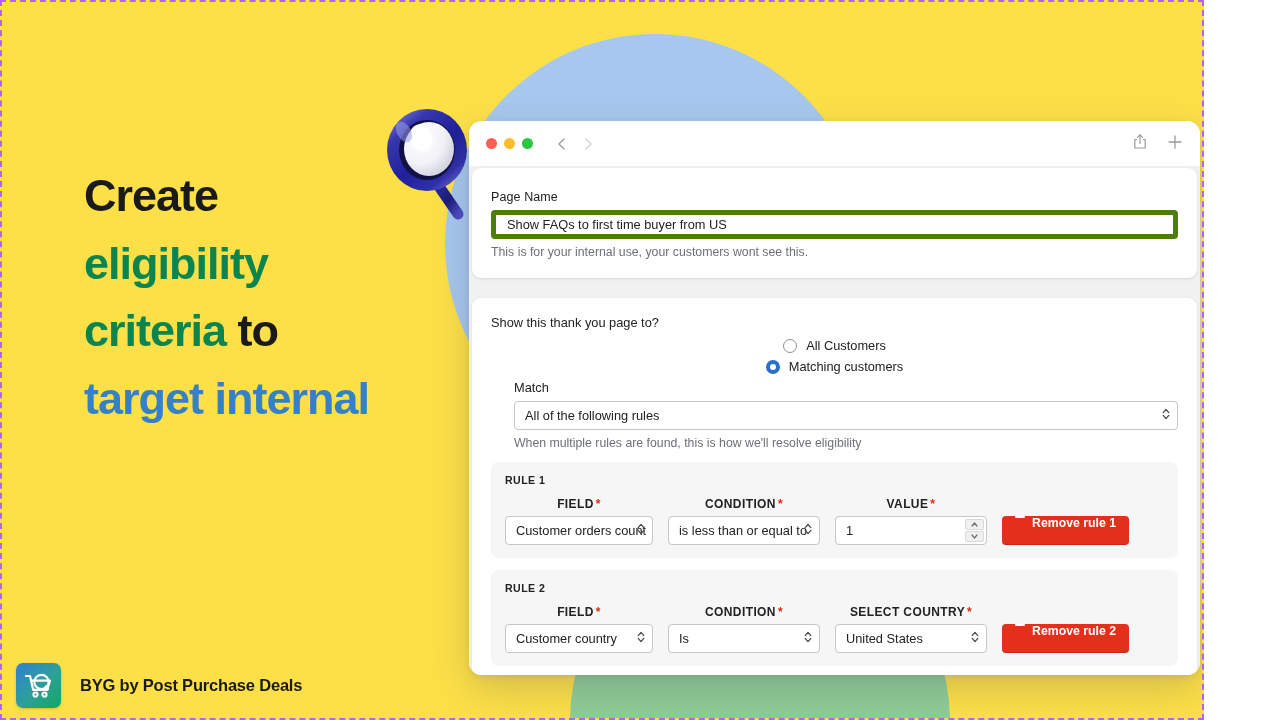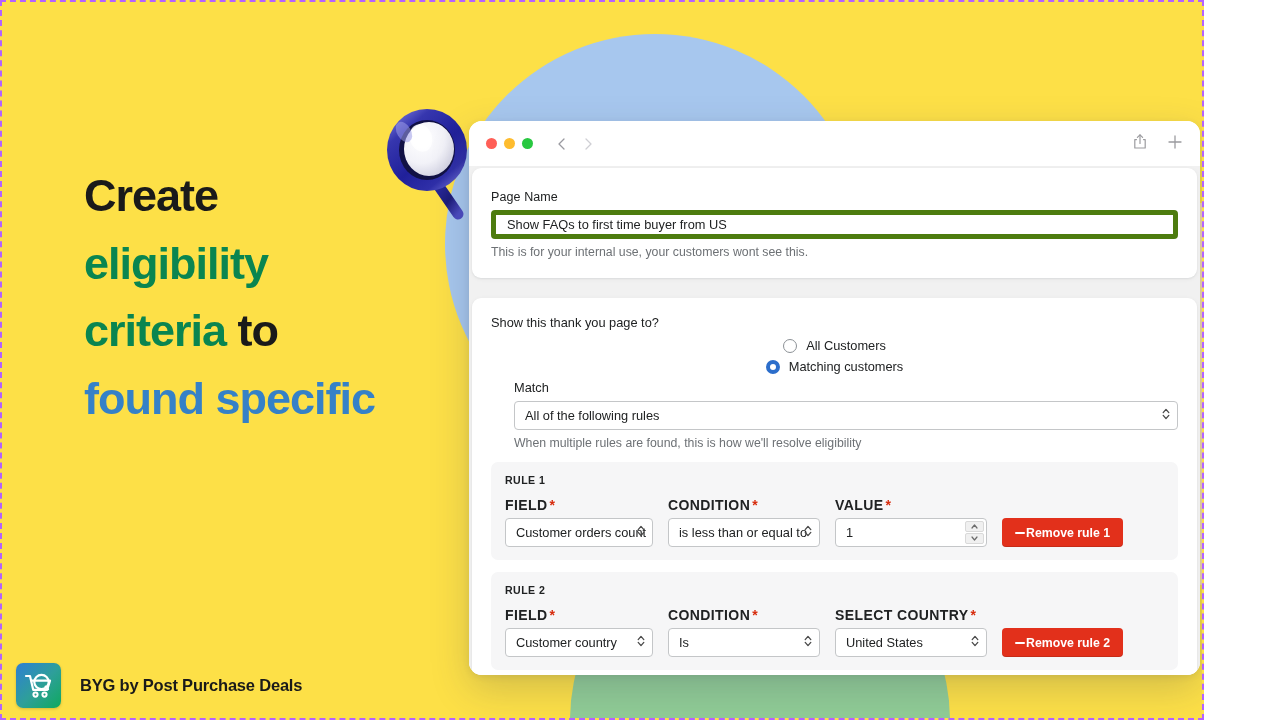--- a/index.html
+++ b/index.html
@@ -126,22 +126,22 @@
     padding: 12px 14px 13px 14px;
     margin-top: 12px;
   }
   .rule-title {
     font-size: 10.6px; font-weight: bold; color: #202223;
     letter-spacing: .45px; margin-bottom: 11px;
   }
   .rule-grid { display: flex; align-items: flex-end; gap: 15px; }
   .rule-col { display: flex; flex-direction: column; }
   .col-label {
-    font-size: 14px; font-weight: bold; color: #202223;
-    letter-spacing: .4px; margin-bottom: 5px;
+    font-size: 12px; font-weight: bold; color: #202223;
+    letter-spacing: .4px; margin-bottom: 5px; text-align: center;
   }
   .req { color: #d72c0d; font-weight: bold; margin-left: 2px; }
 
   .w-field { width: 148px; }
   .w-cond  { width: 152px; }
   .w-value { width: 152px; text-align: right; }
 
   
   .num-wrap {
     width: 152px; height: 29px; position: relative;
@@ -163,21 +163,21 @@
     border-radius: 2px; display: flex; align-items: center; justify-content: center;
     color: #666;
   }
 
   .btn-remove {
     background: #e2301b; color: #ffffff;
     border: 0; border-radius: 4px;
     height: 29px; padding: 0 13px;
     font-size: 12.3px; font-weight: bold;
     font-family: "Liberation Sans", sans-serif;
-    display: flex; align-items: center; gap: 1px;
+    display: flex; align-items: flex-start; gap: 7px;
     white-space: nowrap; cursor: pointer;
     box-shadow: inset 0 -1px 0 rgba(0,0,0,.12);
   }
   .minus { display: inline-block; width: 10px; height: 2px; background: #fff; border-radius: 1px; }
 
   #add-rule {
     margin-top: 11px; height: 31px; width: 100%;
     background: #ffffff; border: 1px solid #d8d8d8; border-radius: 5px;
     display: flex; align-items: center; justify-content: center; gap: 7px;
     font-size: 12.5px; color: #202223; cursor: pointer;
@@ -246,21 +246,21 @@
       <ellipse cx="51" cy="45" rx="25" ry="27" fill="url(#gl)"></ellipse>
       <ellipse cx="43" cy="34" rx="11" ry="14" fill="#ffffff" opacity=".85" transform="rotate(-18 43 34)"></ellipse>
       <ellipse cx="26" cy="28" rx="7" ry="11" fill="#9c9ce8" opacity=".55" transform="rotate(-30 26 28)"></ellipse>
     </svg>
   </div>
 
   <div id="headline">
     <div><span class="k-dark">Create</span></div>
     <div><span class="k-green">eligibility</span></div>
     <div><span class="k-green">criteria</span><span class="k-dark"> to</span></div>
-    <div><span class="k-blue">found specific</span></div>
+    <div><span class="k-blue">target internal</span></div>
   </div>
 
   <div id="brand">
     <div id="brand-logo">
       <svg width="30" height="28" viewBox="0 0 30 28">
         <circle cx="17.5" cy="10" r="7.2" fill="none" stroke="#ffffff" stroke-width="2.2"></circle>
         <path d="M21.6 14.6 L24 17.2" stroke="#ffffff" stroke-width="2.2" stroke-linecap="round"></path>
         <path d="M2 4 H6 L9.2 17.8 H22.5" fill="none" stroke="#ffffff" stroke-width="2.2" stroke-linecap="round" stroke-linejoin="round"></path>
         <path d="M7.2 8.6 H26 L23.2 17.8" fill="none" stroke="#ffffff" stroke-width="2.2" stroke-linecap="round" stroke-linejoin="round"></path>
         <circle cx="11.5" cy="22.6" r="2.1" fill="none" stroke="#ffffff" stroke-width="2"></circle>

